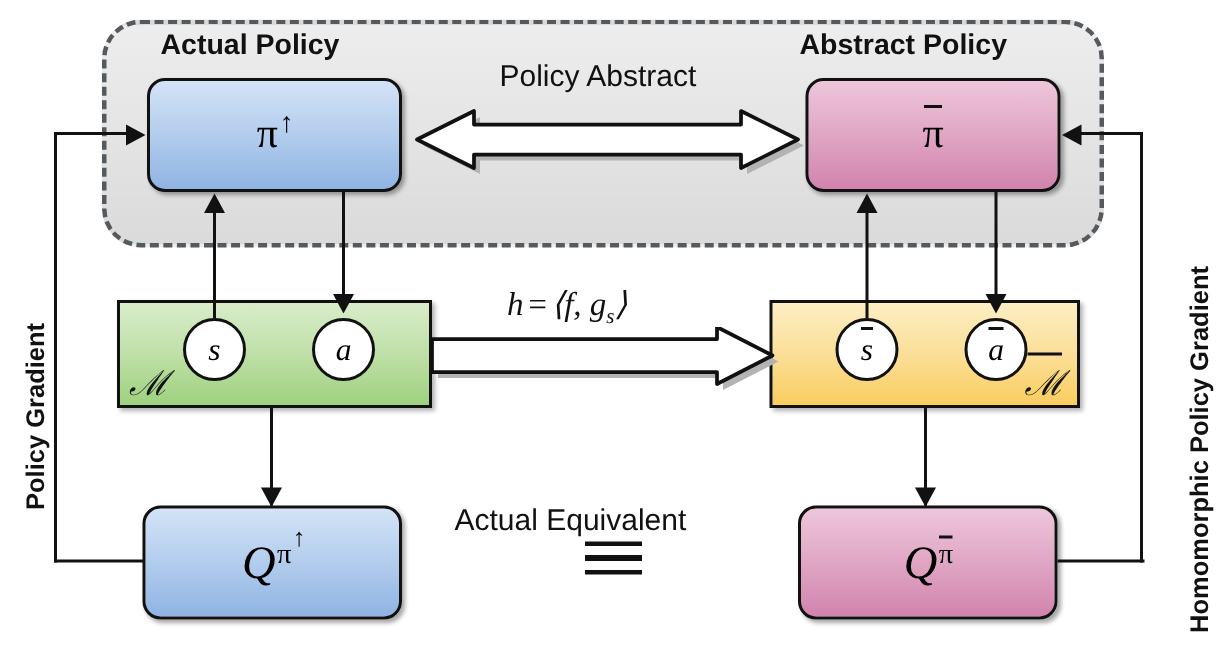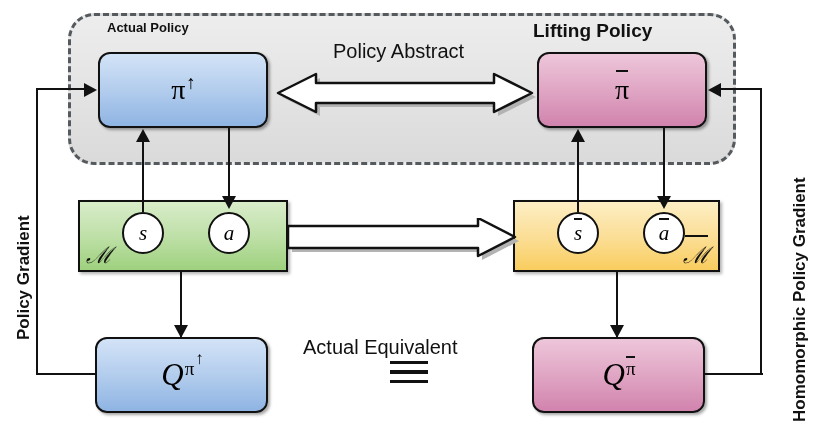--- a/index.html
+++ b/index.html
@@ -81,23 +81,23 @@
   #equiv{position:absolute;left:390px;top:361px;width:38px;}
   #equiv i{display:block;height:3.4px;background:#111;margin-bottom:6px;}
 </style>
 </head>
 <body>
 
 <div id="stage">
 
   <div id="dashed-group"></div>
 
-  <div class="lbl bold" style="left:107px;top:20px;font-size:13px;">Actual Policy</div>
+  <div class="lbl bold" style="left:107px;top:20px;font-size:19px;">Actual Policy</div>
 
-  <div class="lbl bold" style="left:533px;top:20px;font-size:19px;">Lifting Policy</div>
+  <div class="lbl bold" style="left:533px;top:20px;font-size:19px;">Abstract Policy</div>
 
   <div class="node blue" style="left:98px;top:52px;width:170px;height:76px;">
     <span class="serif m-pi">π<span class="sup">↑</span></span>
   </div>
 
   <div class="node pink" style="left:537px;top:52px;width:170px;height:76px;">
     <span class="serif m-pi"><span class="ovl">π</span></span>
   </div>
 
   <div class="lbl" style="left:333px;top:40px;font-size:20px;">Policy Abstract</div>
@@ -118,20 +118,23 @@
 
   <div class="mdp yellow" style="left:513px;top:200px;width:207px;height:72px;"></div>
   <div class="circ" style="left:557px;top:212px;">
     <span class="serif m-sa"><span class="ovl">s</span></span>
   </div>
   <div class="circ" style="left:643px;top:212px;">
     <span class="serif m-sa"><span class="ovl">a</span></span>
   </div>
   <div class="lbl serif m-cal" style="left:683px;top:238px;"><span class="ovl">ℳ</span></div>
 
+  <div class="lbl serif" style="left:338px;top:190px;font-size:22px;font-style:italic;">
+     <span>h = ⟨f, g</span><sub style="font-size:14px;">s</sub><span>⟩</span>
+  </div>
 
   <svg class="blockarrow" style="left:286px;top:218px;" width="235" height="45">
     <path d="M 2,8 L 192,8 L 192,0 L 229,19 L 192,38 L 192,30 L 2,30 Z" fill="#b3b3b3" transform="translate(4,4)"></path>
     <path d="M 2,8 L 192,8 L 192,0 L 229,19 L 192,38 L 192,30 L 2,30 Z" fill="#ffffff" stroke="#111111" stroke-width="2.5" stroke-linejoin="round"></path>
   </svg>
 
   <div class="node blue" style="left:95px;top:337px;width:173px;height:76px;">
     <span class="serif m-q">Q<span class="sup">π<span class="sup-sm">↑</span></span></span>
   </div>
 

